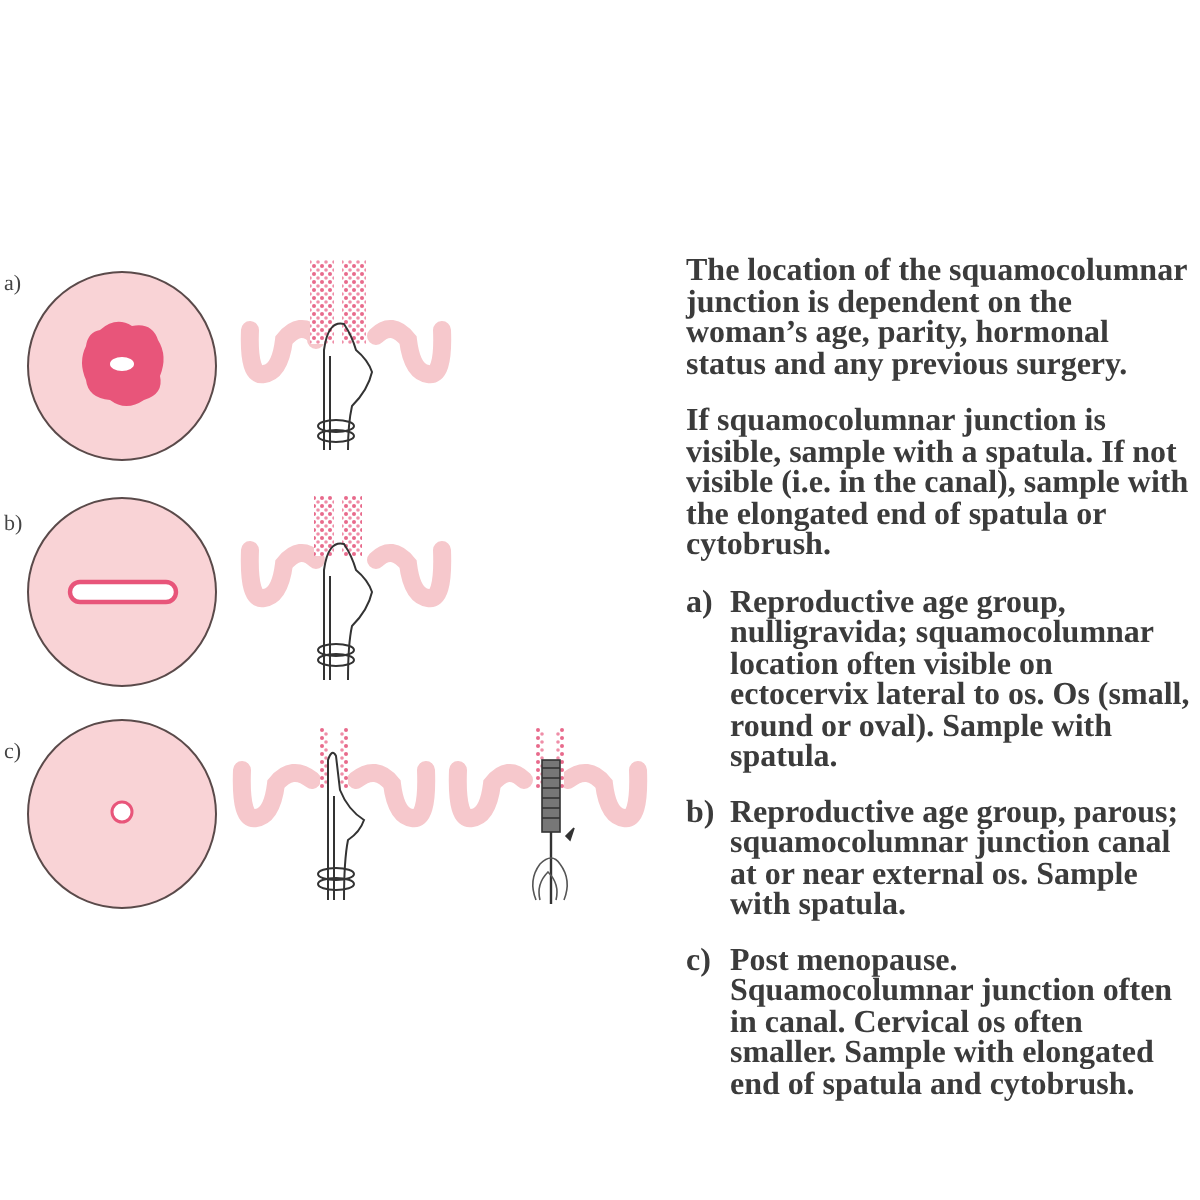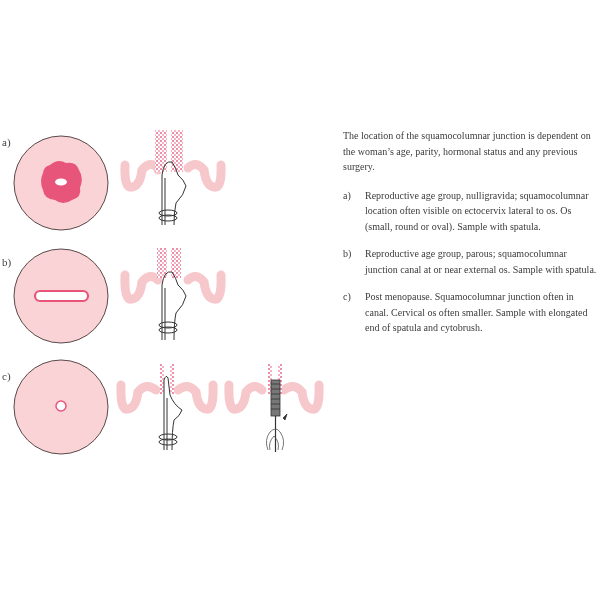--- a/index.html
+++ b/index.html
@@ -1,19 +1,19 @@
 <!DOCTYPE html>
 <html><head>
 <meta charset="utf-8">
 <style>
   html, body { margin: 0; padding: 0; background: #ffffff; }
   body { width: 600px; height: 600px; position: relative; overflow: hidden; font-family: "Liberation Serif", "DejaVu Serif", serif; color: #3a3a3a; }
   .row-label { position: absolute; left: 2px; font-size: 11px; color: #444; }
   .diagram { position: absolute; left: 0; top: 0; }
-  .text-col { position: absolute; left: 343px; top: 128px; width: 255px; font-size: 10px; line-height: 15.5px; color: #3b3b3b; }
+  .text-col { position: absolute; left: 343px; top: 128px; width: 255px; font-size: 16px; line-height: 15.5px; color: #3b3b3b; font-weight: bold; }
   .para { margin: 0 0 13px 0; }
   .list-item { display: flex; margin: 0 0 12px 0; }
   .list-marker { width: 22px; flex: 0 0 22px; }
   .list-text { flex: 1; }
 </style>
 </head>
 <body>
 
 <div class="row-label" style="top:136px;">a)</div>
 <div class="row-label" style="top:256px;">b)</div>
@@ -90,20 +90,21 @@
       <line x1="271" y1="409" x2="280" y2="409"></line>
       <line x1="275.5" y1="416" x2="275.5" y2="452" stroke-width="1.2"></line>
       <path d="M283 418 L287 414 L285 420 Z" fill="#333"></path>
       <path d="M268 450 Q264 440 270 432 Q276 426 280 432 Q286 440 282 450 M270 450 Q268 442 274 436 Q280 442 278 450" fill="none" stroke="#555" stroke-width="0.8"></path>
     </g>
   </g>
 </svg>
 
 <div class="text-col">
   <p class="para">The location of the squamocolumnar junction is dependent on the woman’s age, parity, hormonal status and any previous surgery.</p>
+  <p class="para">If squamocolumnar junction is visible, sample with a spatula. If not visible (i.e. in the canal), sample with the elongated end of spatula or cytobrush.</p>
   <div class="list-item">
     <span class="list-marker">a)</span>
     <span class="list-text">Reproductive age group, nulligravida; squamocolumnar location often visible on ectocervix lateral to os. Os (small, round or oval). Sample with spatula.</span>
   </div>
   <div class="list-item">
     <span class="list-marker">b)</span>
     <span class="list-text">Reproductive age group, parous; squamocolumnar junction canal at or near external os. Sample with spatula.</span>
   </div>
   <div class="list-item">
     <span class="list-marker">c)</span>

